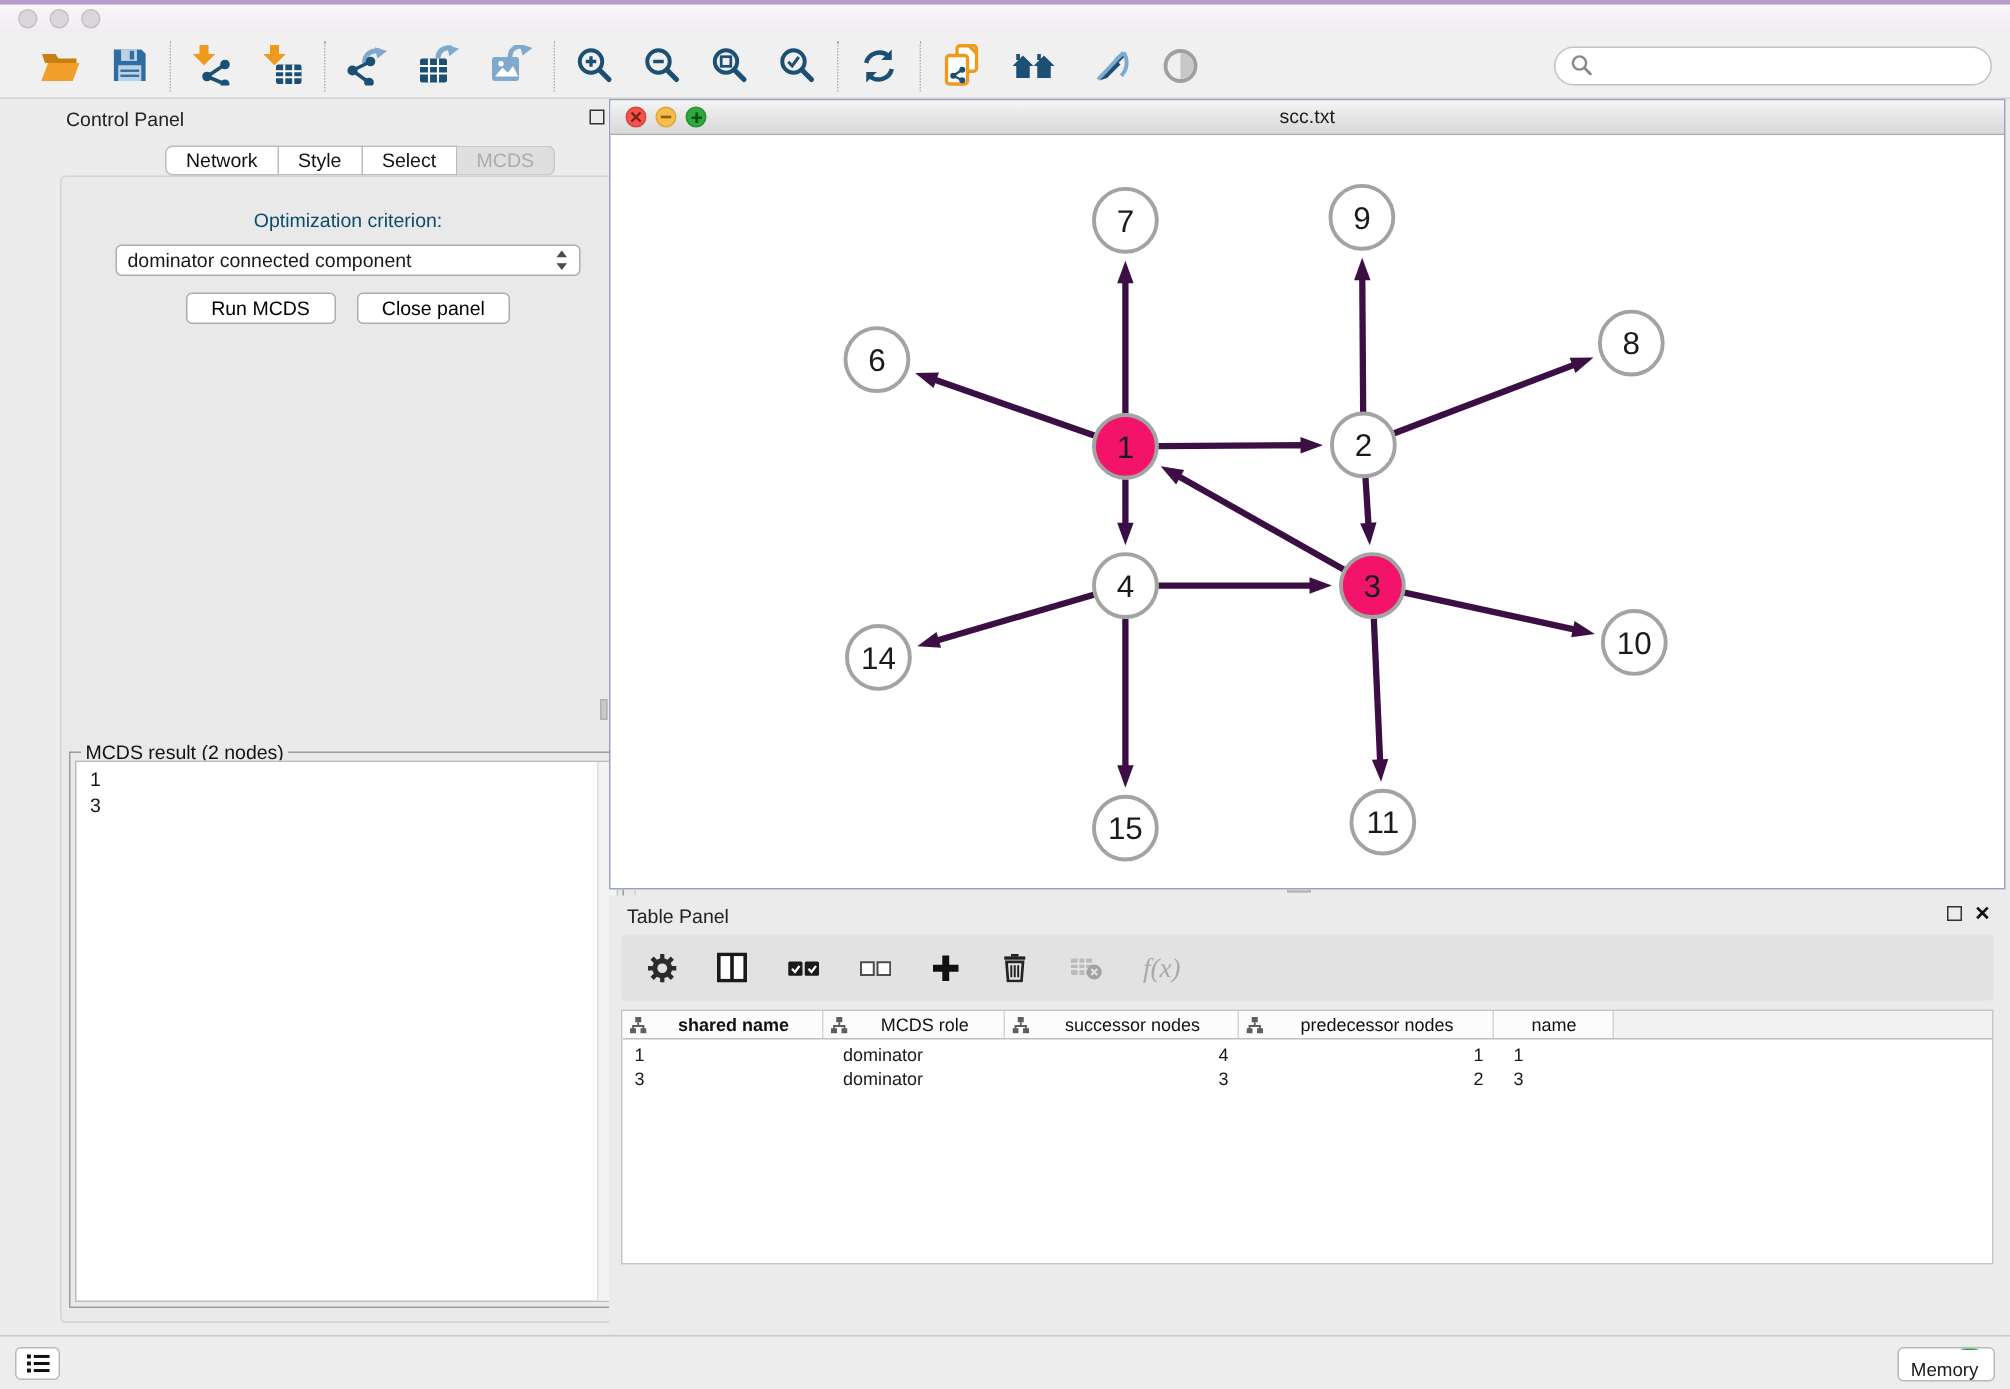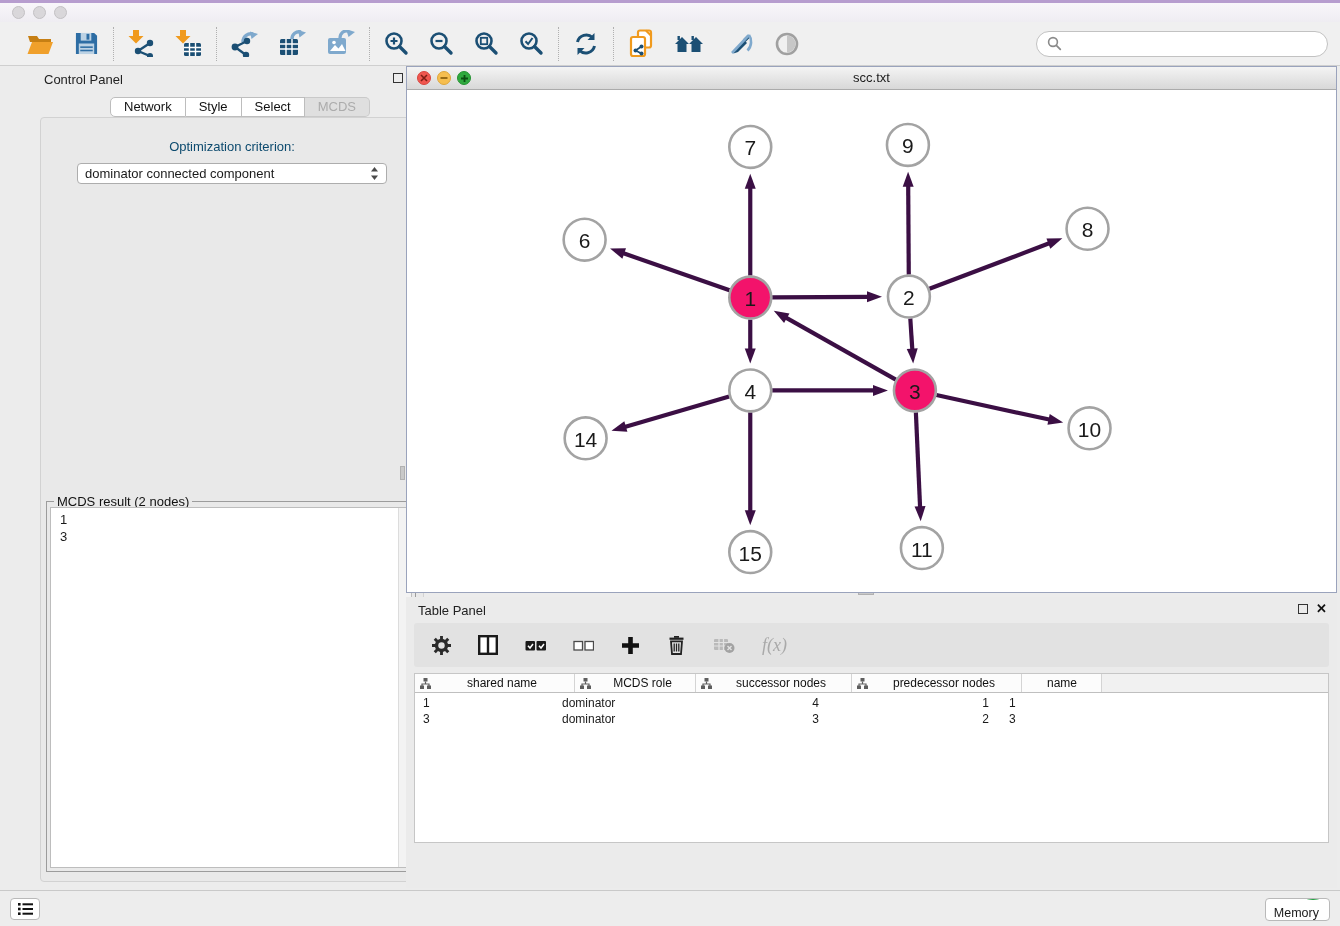--- a/index.html
+++ b/index.html
@@ -281,20 +281,24 @@
   </div>
   <div class="cp-content">
     <div class="opt-label">Optimization criterion:</div>
     <div class="criterion">
       <span class="cval">dominator connected component</span>
       <svg width="9" height="15" viewBox="0 0 9 15">
           <path d="M4.5 1 8 5.5H1z" fill="#4A4A4A"></path>
           <path d="M4.5 14 1 9.5h7z" fill="#4A4A4A"></path>
         </svg>
     </div>
+    <div class="btn-row">
+      <button class="pbtn">Run MCDS</button>
+      <button class="pbtn">Close panel</button>
+    </div>
     <div class="result-group">
       <span class="result-legend">MCDS result (2 nodes)</span>
       <div class="result-box">
         <div>1</div>
         <div>3</div>
         <div class="result-scroll"></div>
       </div>
     </div>
   </div>
 </div>
@@ -482,21 +486,21 @@
           <rect x="1" y="2" width="14" height="11" rx="1" fill="#9B9B9B"></rect>
           <path d="M1 5.5h14M1 9h14M6 2v11M10.5 2v11" stroke="#E4E4E4" stroke-width="1.2"></path>
           <circle cx="16.5" cy="11" r="5" fill="#6F6F6F"></circle>
           <path d="M14.5 9l4 4M18.5 9l-4 4" stroke="#E4E4E4" stroke-width="1.4"></path>
         </svg>
     </span>
     <span class="fx">f(x)</span>
   </div>
   <div class="ttable">
     <div class="t-header" id="t-header">
-        <div class="th" style="width: 160px;">
+        <div class="th" style="width: 134px; font-weight: bold;">
           <svg width="11" height="11" viewBox="0 0 11 11" style="margin-right:3px">
             <rect x="3.5" y="0" width="4" height="3.5" fill="#5E5E5E"></rect>
             <path d="M5.5 3.5v2.5M2 8.5V6h7v2.5" stroke="#5E5E5E" fill="none" stroke-width="1.2"></path>
             <rect x="0" y="7.5" width="4" height="3.5" fill="#5E5E5E"></rect>
             <rect x="7" y="7.5" width="4" height="3.5" fill="#5E5E5E"></rect>
           </svg>
           <span class="thlabel">shared name</span>
         </div>
         <div class="th" style="width: 121px;">
           <svg width="11" height="11" viewBox="0 0 11 11" style="margin-right:3px">

